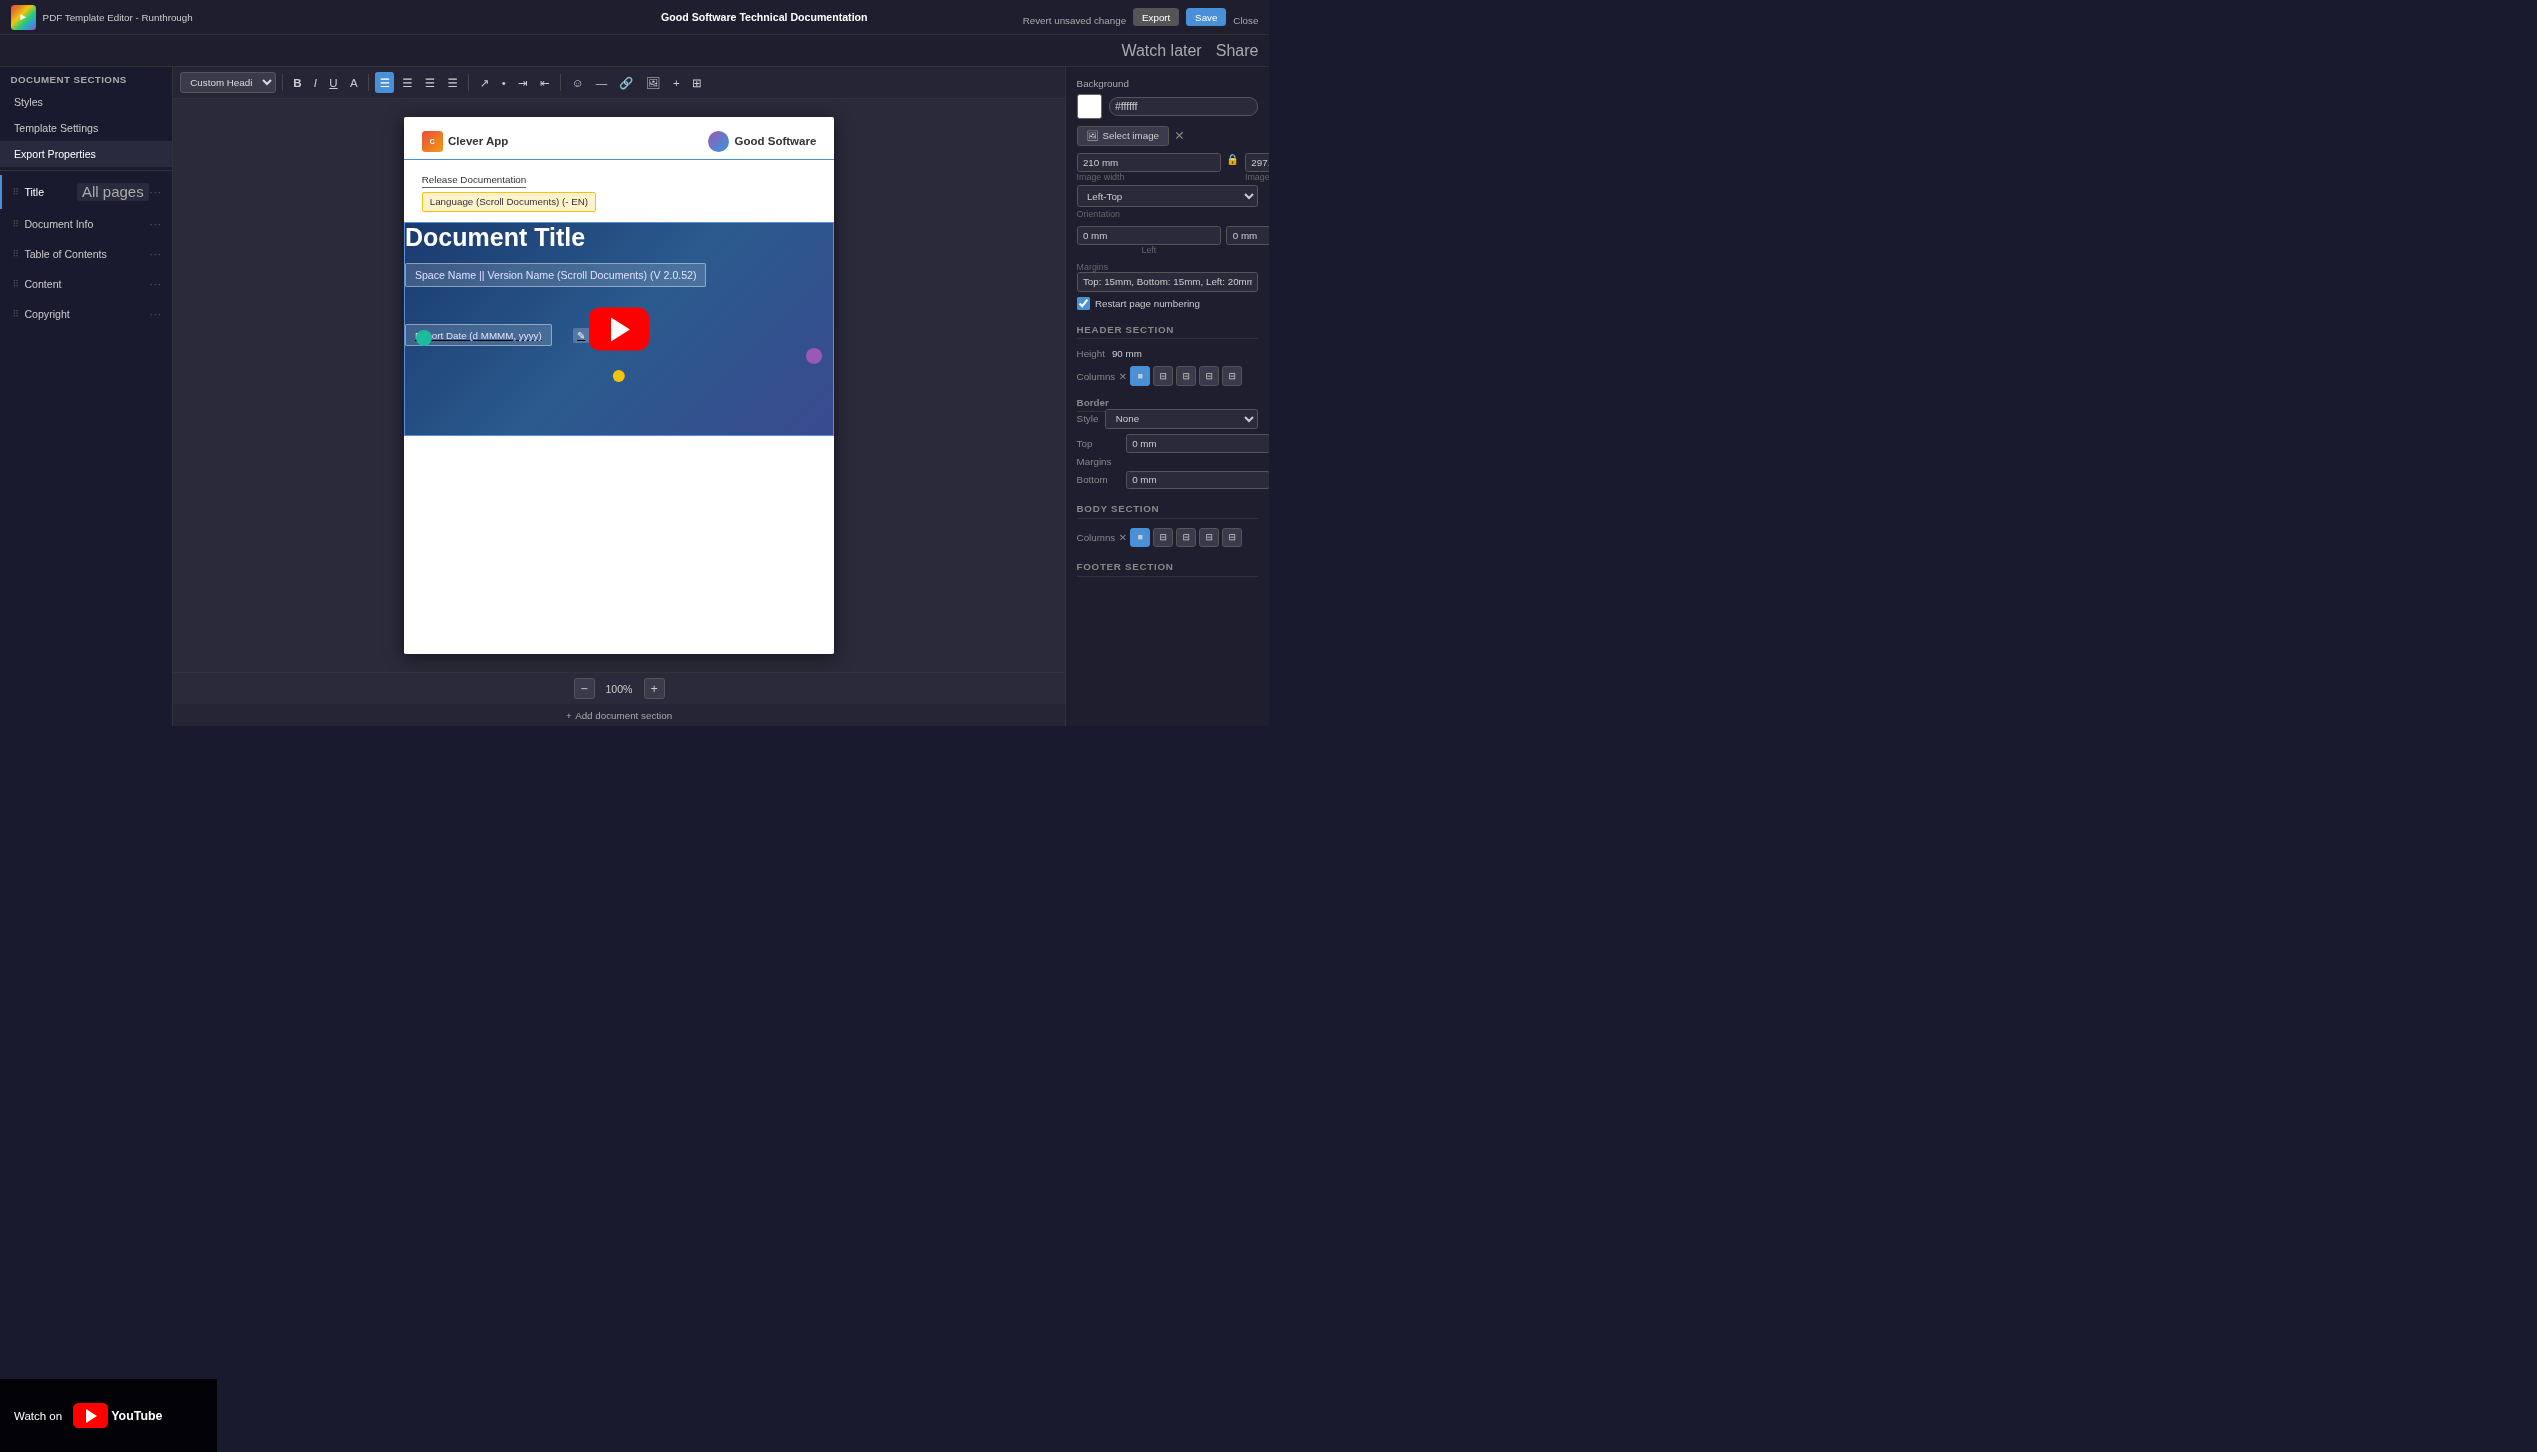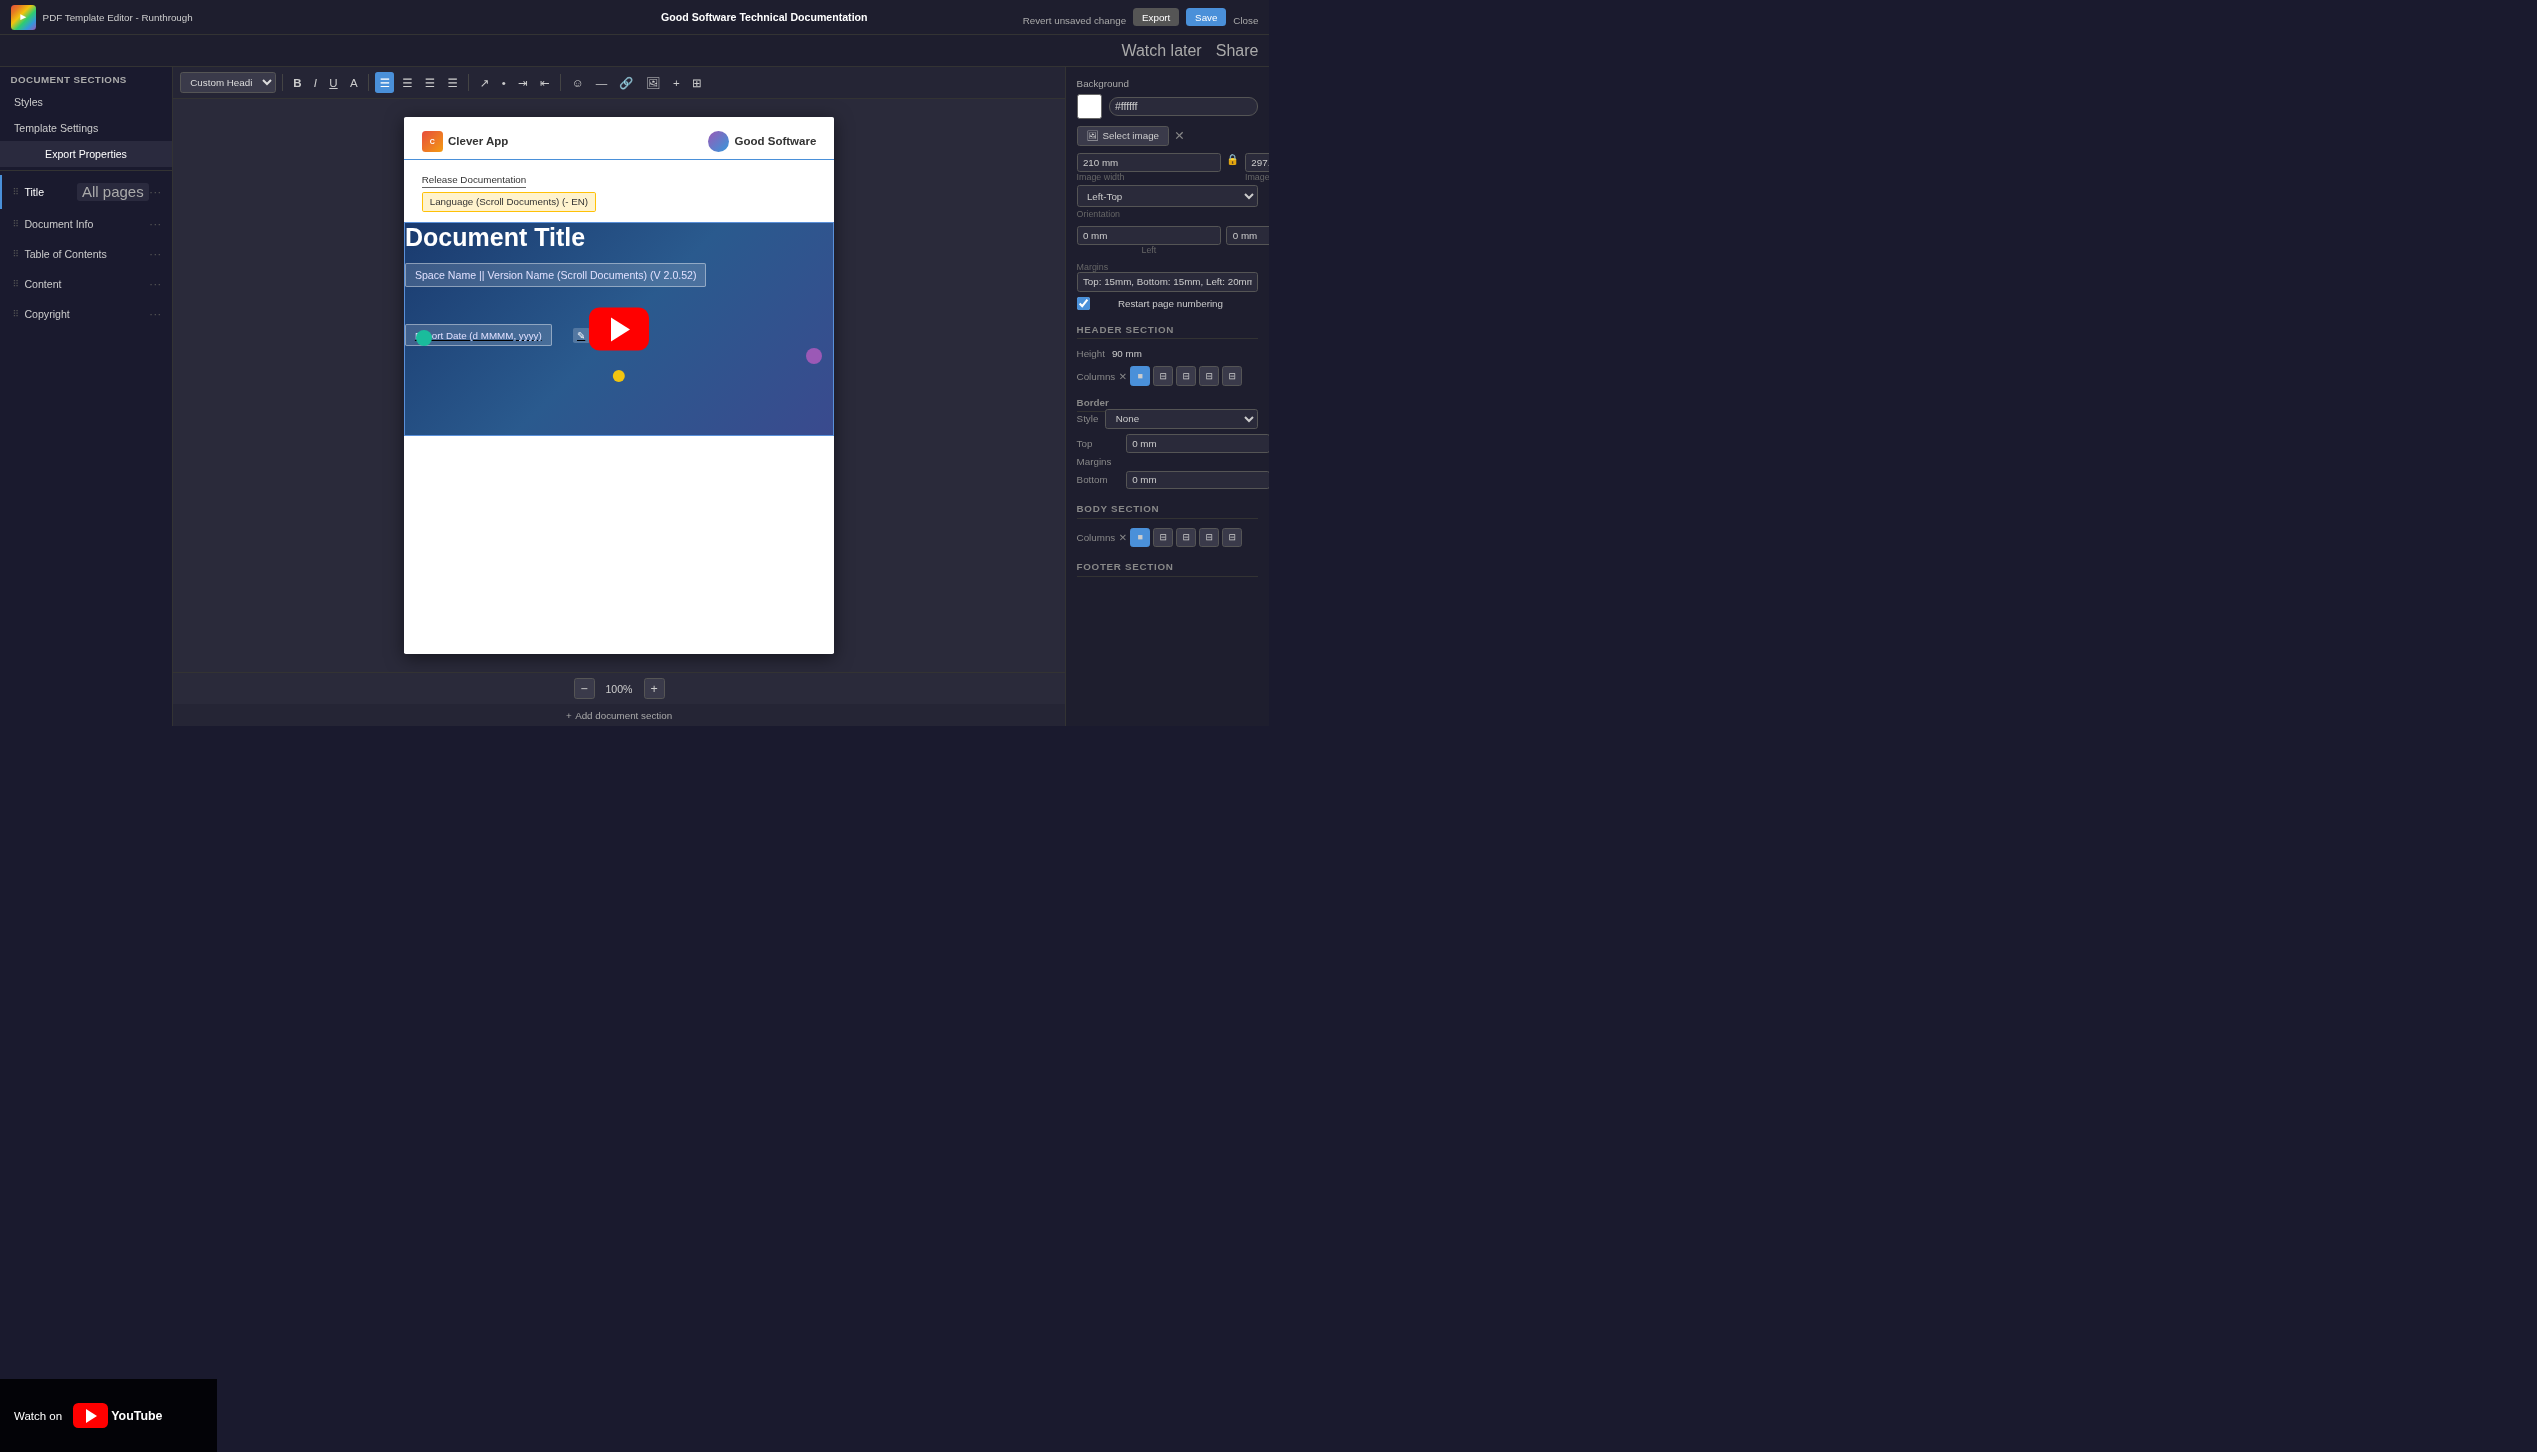--- a/index.html
+++ b/index.html
@@ -37,21 +37,21 @@
       display: flex; flex-direction: column; flex-shrink: 0;
     }
     .sidebar-section-header {
       color: #aaa; font-size: 9.8px; font-weight: 600; padding: 7px 10.6px 3.5px;
       text-transform: uppercase; letter-spacing: 0.4px;
     }
     .sidebar-nav-item {
       padding: 7px 14px; color: #ccc; font-size: 10.6px; cursor: pointer;
       display: flex; align-items: center; gap: 5.3px;
     }
-    .sidebar-nav-item.active { color: #fff; background: #2a2a3e; justify-content: center; }
+    .sidebar-nav-item.active { color: #fff; background: #2a2a3e; }
     .sidebar-divider { border: none; border-top: 0.9px solid #333; margin: 3.5px 0; }
     .sidebar-section-items { flex: 1; overflow-y: auto; }
     .sidebar-item {
       display: flex; align-items: center; padding: 8px 10.6px; cursor: pointer;
       border-left: 2.7px solid transparent; color: #ccc; font-size: 10.6px;
     }
     .sidebar-item.active { border-left-color: #4a90d9; color: #fff; }
     .sidebar-item-drag { color: #555; margin-right: 5.3px; font-size: 8.9px; }
     .sidebar-item-label { flex: 1; }
     .sidebar-item-more { color: #555; font-size: 12.4px; }
@@ -176,21 +176,21 @@
     .clear-btn { background: none; border: none; color: #888; cursor: pointer; font-size: 12.4px; }
     .dim-input { background: #2a2a3a; border: 0.9px solid #555; color: #ccc; font-size: 9.8px; padding: 2.7px 5.3px; border-radius: 2.7px; flex: 1; }
     .lock-icon { color: #888; font-size: 10.6px; }
     .dim-label { font-size: 8.9px; color: #666; }
     .orientation-select { width: 100%; background: #2a2a3a; border: 0.9px solid #555; color: #ccc; font-size: 9.8px; padding: 3.5px 5.3px; border-radius: 2.7px; cursor: pointer; }
     .pos-input { background: #2a2a3a; border: 0.9px solid #555; color: #ccc; font-size: 9.8px; padding: 2.7px 5.3px; border-radius: 2.7px; flex: 1; }
     .pos-label { font-size: 8.9px; color: #666; text-align: center; }
     .margins-value { color: #ccc; font-size: 9.8px; background: #2a2a3a; border: 0.9px solid #555; padding: 3.5px 5.3px; border-radius: 2.7px; width: 100%; }
     .restart-row { display: flex; align-items: center; gap: 5.3px; margin-top: 3.5px; }
     .checkbox-restart { cursor: pointer; accent-color: #4a90d9; }
-    .restart-label { font-size: 9.8px; color: #ccc; margin-left: 23px; }
+    .restart-label { font-size: 9.8px; color: #ccc; }
     .height-row { display: flex; align-items: center; gap: 7px; margin-bottom: 7px; }
     .height-label { font-size: 9.8px; color: #888; }
     .height-value { color: #ccc; font-size: 9.8px; }
     .columns-row { display: flex; align-items: center; gap: 3.5px; margin-bottom: 7px; }
     .col-btn { background: #3a3a4a; border: 0.9px solid #555; color: #ccc; width: 19.5px; height: 19.5px; border-radius: 2.7px; cursor: pointer; display: flex; align-items: center; justify-content: center; font-size: 8.9px; }
     .col-btn.active-col { background: #4a90d9; border-color: #4a90d9; }
     .col-x { color: #888; font-size: 9.8px; }
     .border-section { margin-bottom: 7px; }
     .border-style-row { display: flex; align-items: center; gap: 7px; margin-bottom: 5.3px; }
     .border-style-label { font-size: 9.8px; color: #888; }

